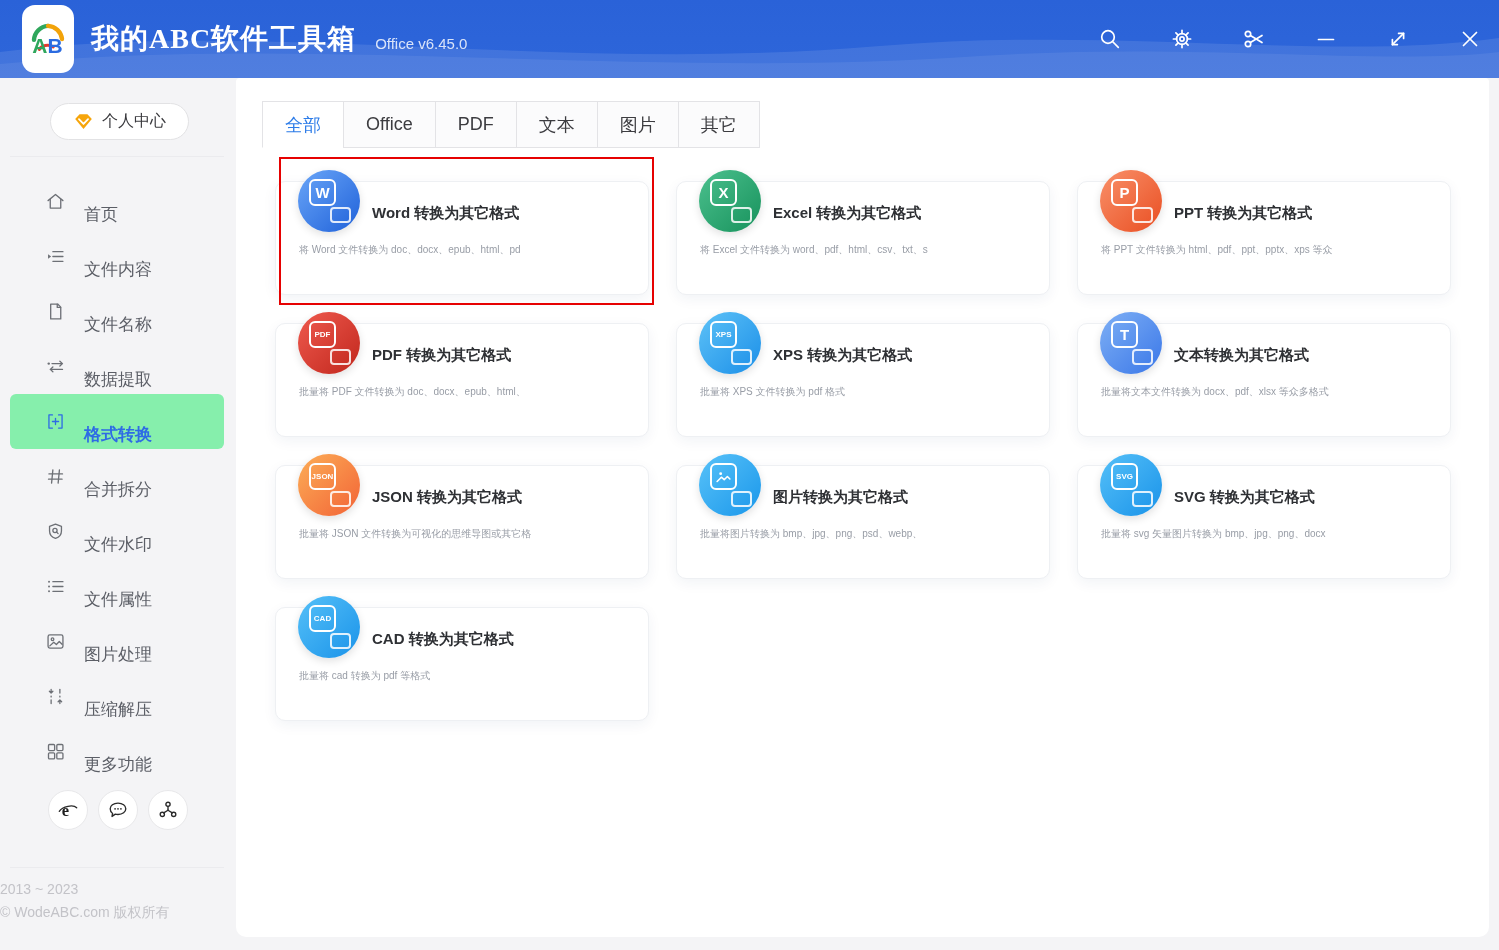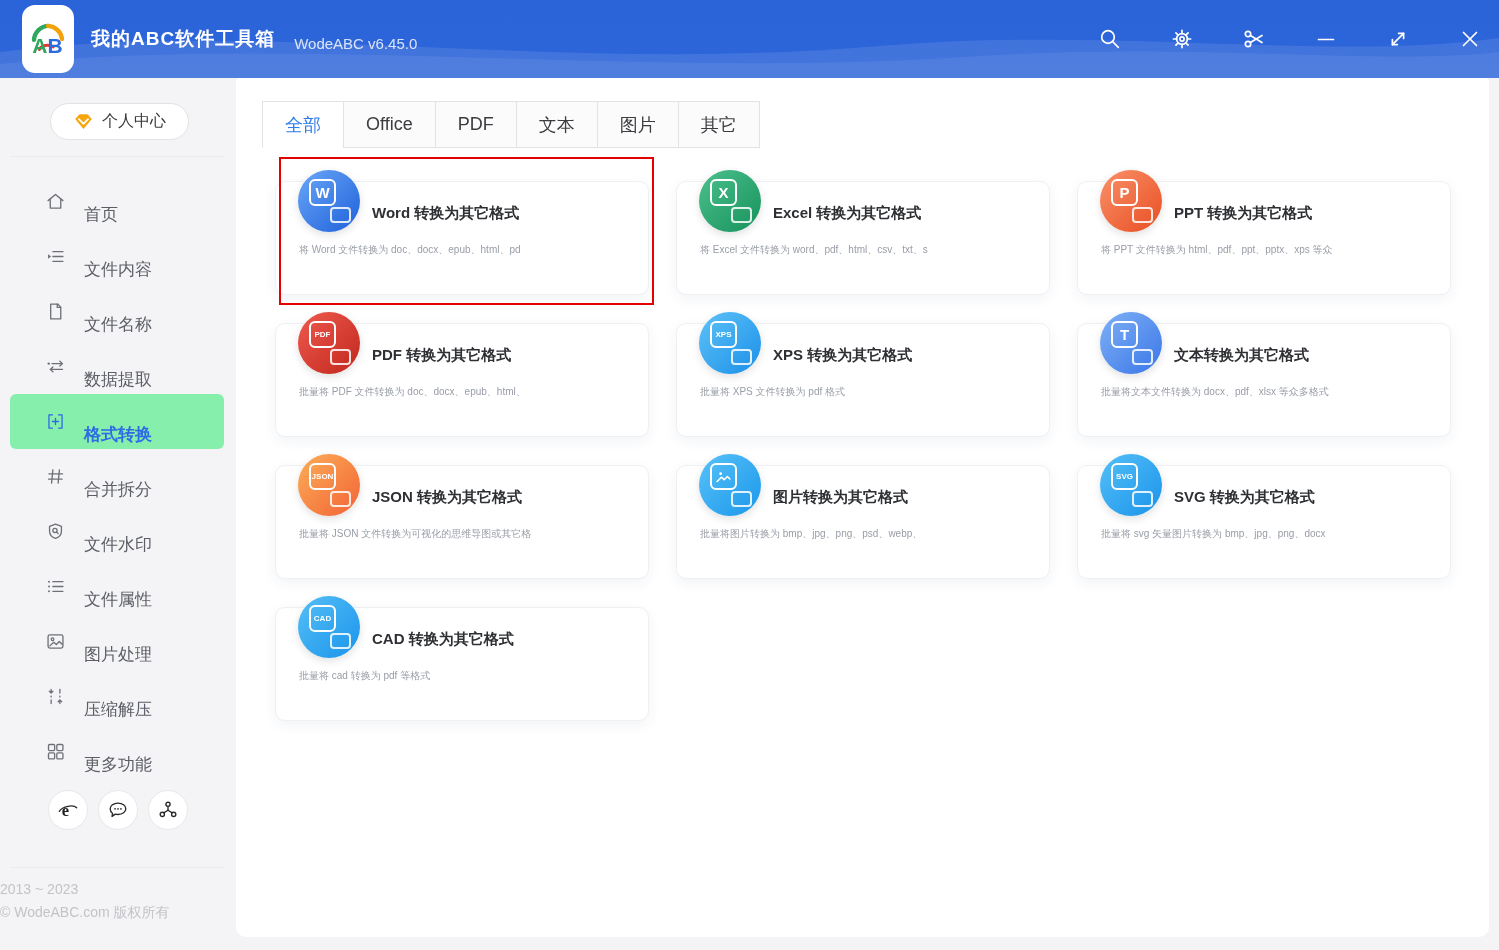--- a/index.html
+++ b/index.html
@@ -7,21 +7,21 @@
     font-family:"Liberation Sans","DejaVu Sans",sans-serif;
     background:#f4f4f6; }
 
   
   .titlebar { position:absolute; left:0; top:0; width:1499px; height:78px;
     background:linear-gradient(180deg,#2a62d8 0%,#2e66da 100%); overflow:hidden; }
   .titlebar .wave { position:absolute; left:0; top:0; width:100%; height:78px; }
   .brand { position:absolute; left:22px; top:0; height:78px; display:flex; align-items:center; gap:17px; }
   .logo { width:52px; height:68px; background:#fff; border-radius:13px; display:flex;
     align-items:center; justify-content:center; }
-  .app-title { color:#fff; font-size:19px; font-weight:700; letter-spacing:1px; }
+  .app-title { color:#fff; font-size:28px; font-weight:700; letter-spacing:1px;font-family:Liberation Serif, serif; }
   .app-version { color:rgba(255,255,255,.82); font-size:15px; margin-left:2px; padding-top:8px; }
   .tb-actions { position:absolute; right:16px; top:0; height:78px; display:flex; align-items:center; gap:46px; }
   .tbtn { width:26px; height:26px; display:flex; align-items:center; justify-content:center; cursor:pointer; }
   .tbtn svg { stroke:#fff; fill:none; stroke-width:1.7; stroke-linecap:round; stroke-linejoin:round; }
 
   
   .sidebar { position:absolute; left:0; top:78px; width:236px; height:872px; }
   .pc-btn { position:absolute; left:50px; top:25px; width:139px; height:37px; background:#fff;
     border:1px solid #e2e2e4; border-radius:19px; display:flex; align-items:center;
     justify-content:center; gap:8px; cursor:pointer; }
@@ -88,21 +88,21 @@
       <svg width="42" height="42" viewBox="0 0 48 48">
         <path d="M8 25 A17 17 0 0 1 24 9" fill="none" stroke="#2fa75c" stroke-width="5" stroke-linecap="round"></path>
         <path d="M24 9 A17 17 0 0 1 40 24" fill="none" stroke="#f2a30a" stroke-width="5" stroke-linecap="round"></path>
         <path d="M14 36 A10 7 0 0 1 30 33" fill="none" stroke="#e23b2e" stroke-width="3.4" stroke-linecap="round"></path>
         <text x="6" y="40" font-size="24" font-weight="bold" font-family="Liberation Sans, DejaVu Sans, sans-serif">
           <tspan fill="#2fa75c">A</tspan><tspan fill="#2b6be0">B</tspan>
         </text>
       </svg>
     </div>
     <div class="app-title">我的ABC软件工具箱</div>
-    <div class="app-version">WodeABC v6.45.0</div>
+    <div class="app-version">Office v6.45.0</div>
   </div>
   <div class="tb-actions">
     <div class="tbtn">
       <svg width="24" height="24" viewBox="0 0 24 24">
         <circle cx="10" cy="10" r="6.3"></circle>
           <line x1="15" y1="15" x2="20.3" y2="20.3"></line>
       </svg>
     </div>
     <div class="tbtn">
       <svg width="24" height="24" viewBox="0 0 24 24">

